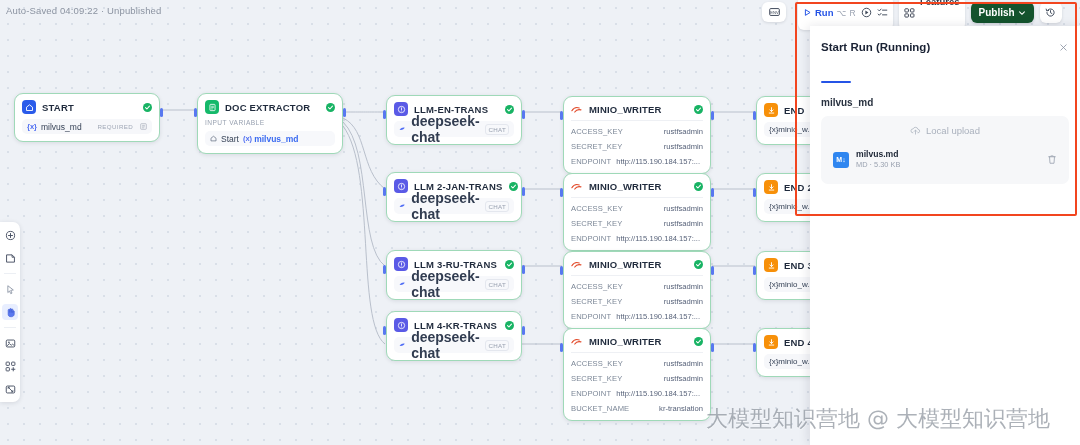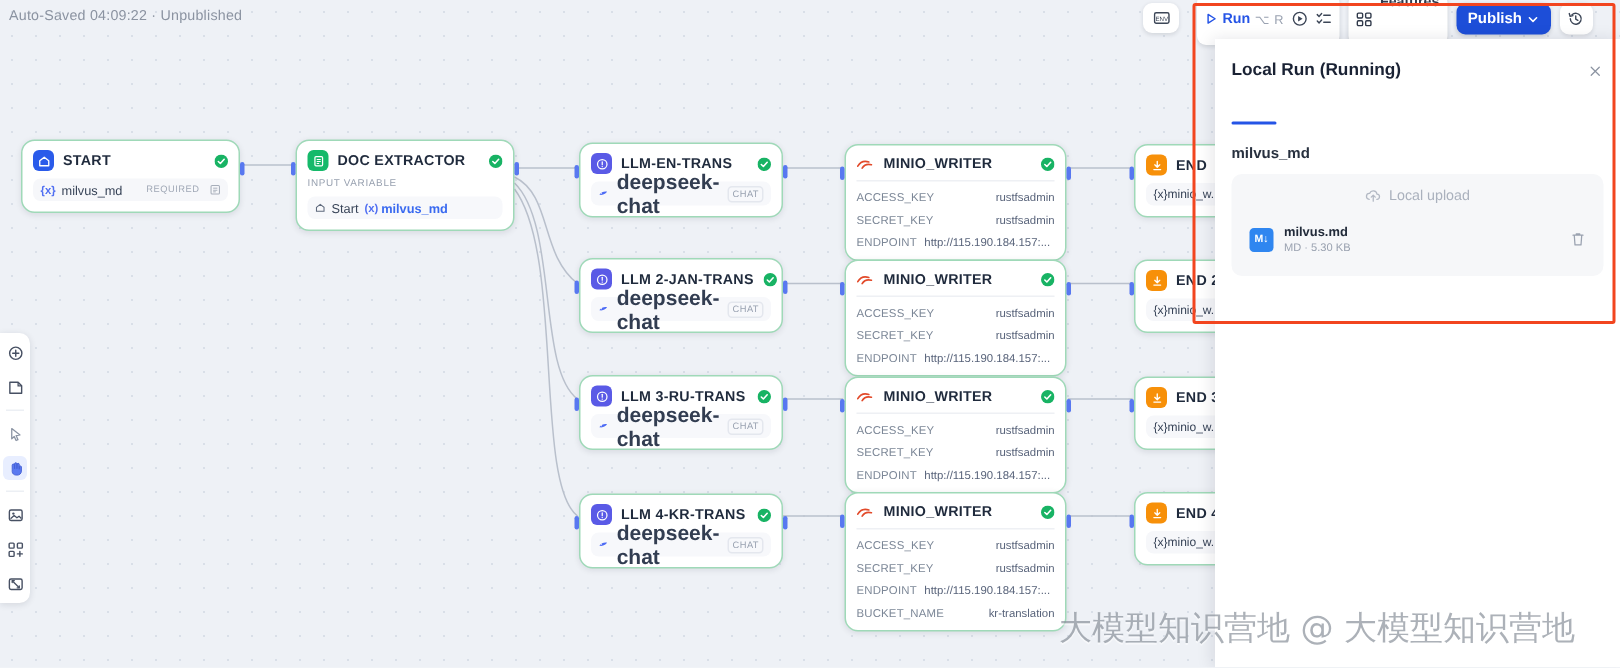--- a/index.html
+++ b/index.html
@@ -41,21 +41,21 @@
     height: 34px; background: #fff; border-radius: 6px;
     box-shadow: 0 1px 3px rgba(16,24,40,.13);
     display: flex; padding: 0 5px; gap: 5px;
   }
   .tb-run { display: flex; align-items: center; gap: 3px; }
   .tb-run .lbl { font-size: 9.5px; color: #2554e6; font-weight: 600; }
   .tb-run .kbd { font-size: 8.5px; color: #9aa2b1; letter-spacing: .4px; }
   .tb-ico { display: flex; align-items: center; justify-content: center; }
   .tb-features { font-size: 9.5px; color: #313a4b; font-weight: 600; }
   .tb-publish {
-    height: 21px; border-radius: 6px; background: #1d4ed8;
+    height: 21px; border-radius: 6px; background: #14532d;
     display: flex; align-items: center; gap: 3px; padding: 0 8px;
     color: #fff; font-size: 10px; font-weight: 700;
     box-shadow: 0 1px 3px rgba(16,24,40,.18);
   }
   .tb-hist {
     height: 21px; width: 22px; background: #fff; border-radius: 6px;
     box-shadow: 0 1px 3px rgba(16,24,40,.13);
     display: flex; align-items: center; justify-content: center;
   }
 
@@ -460,21 +460,21 @@
     <div class="model-row">
       <svg width="10" height="8" viewBox="0 0 12 10">
         <path d="M1 6.4 C3 3.2 6.4 2.2 9.6 2.8 C8.6 5 5.4 7.2 1 6.4 Z" fill="#4d6bf5"></path>
         <circle cx="3.2" cy="4.6" r=".6" fill="#fff"></circle>
       </svg>
       <span class="model-name">deepseek-chat</span>
       <span class="chat-tag">CHAT</span>
     </div>
   </div>
 
-  <div class="node" style="left:386px; top:329px; width:136px;">
+  <div class="node" style="left:386px; top:311px; width:136px;">
     <span class="port l"></span>
     <span class="port r"></span>
     <div class="node-head">
       <span class="node-ico ico-llm">
         <svg width="9" height="9" viewBox="0 0 12 12">
           <circle cx="6" cy="6" r="4.2" fill="none" stroke="#fff" stroke-width="1.1"></circle>
           <path d="M6 3.8 V6.4" stroke="#fff" stroke-width="1.1" stroke-linecap="round"></path>
           <circle cx="6" cy="8.1" r=".65" fill="#fff"></circle>
         </svg>
       </span>
@@ -676,21 +676,21 @@
         </svg>
       </span>
       <span class="node-title">END 4</span>
     </div>
     <div class="var-row">
       <span class="var-name" style="font-size:8px">{x}minio_w...</span>
     </div>
   </div>
 
   <div class="panel">
-    <div class="panel-title">Local Run (Running)</div>
+    <div class="panel-title">Start Run (Running)</div>
     <div class="panel-close">
       <svg width="9" height="9" viewBox="0 0 12 12">
         <path d="M2.4 2.4 L9.6 9.6 M9.6 2.4 L2.4 9.6" stroke="#8b93a1" stroke-width="1.1" stroke-linecap="round"></path>
       </svg>
     </div>
     <div class="tab-underline"></div>
 
     <div class="field-label">milvus_md</div>
 
     <div class="upload-zone">

